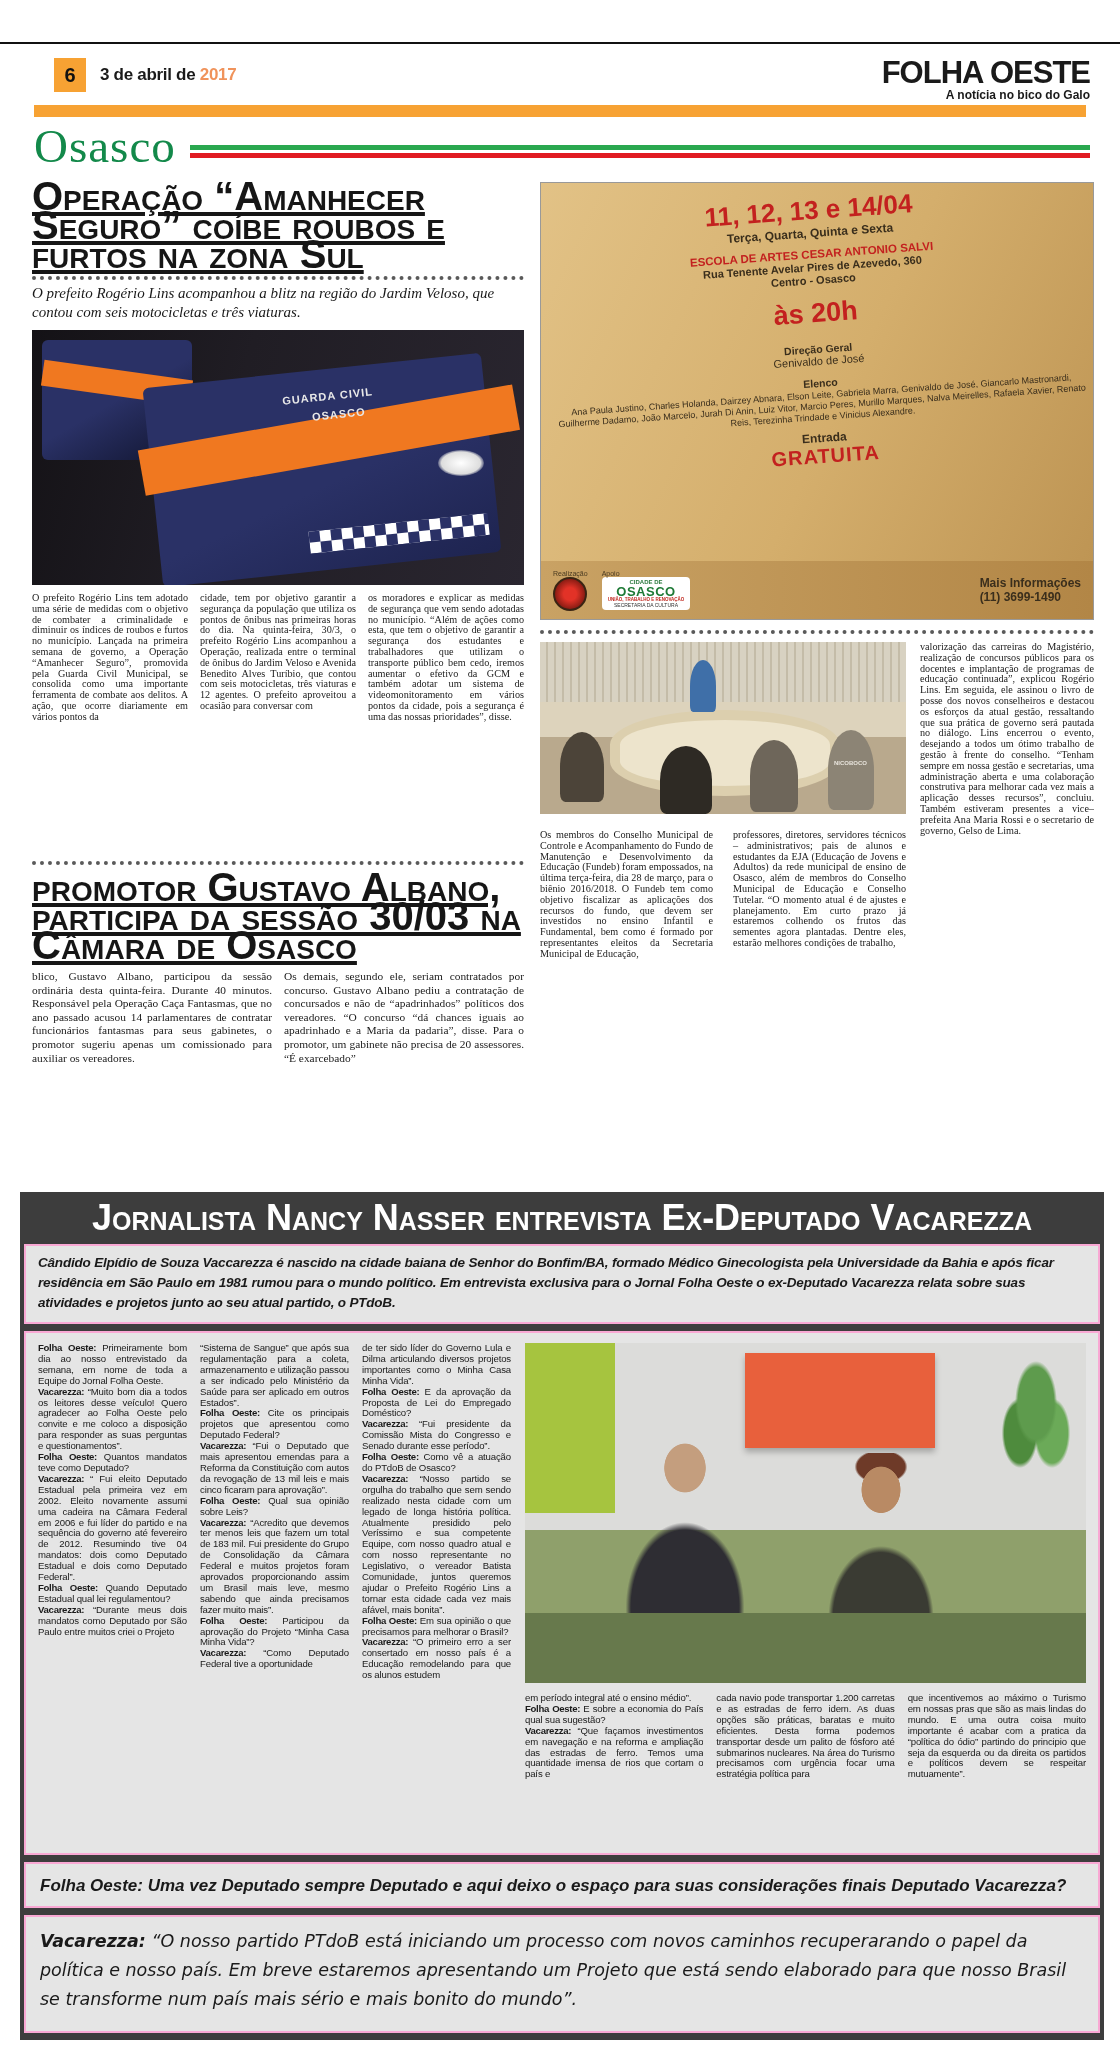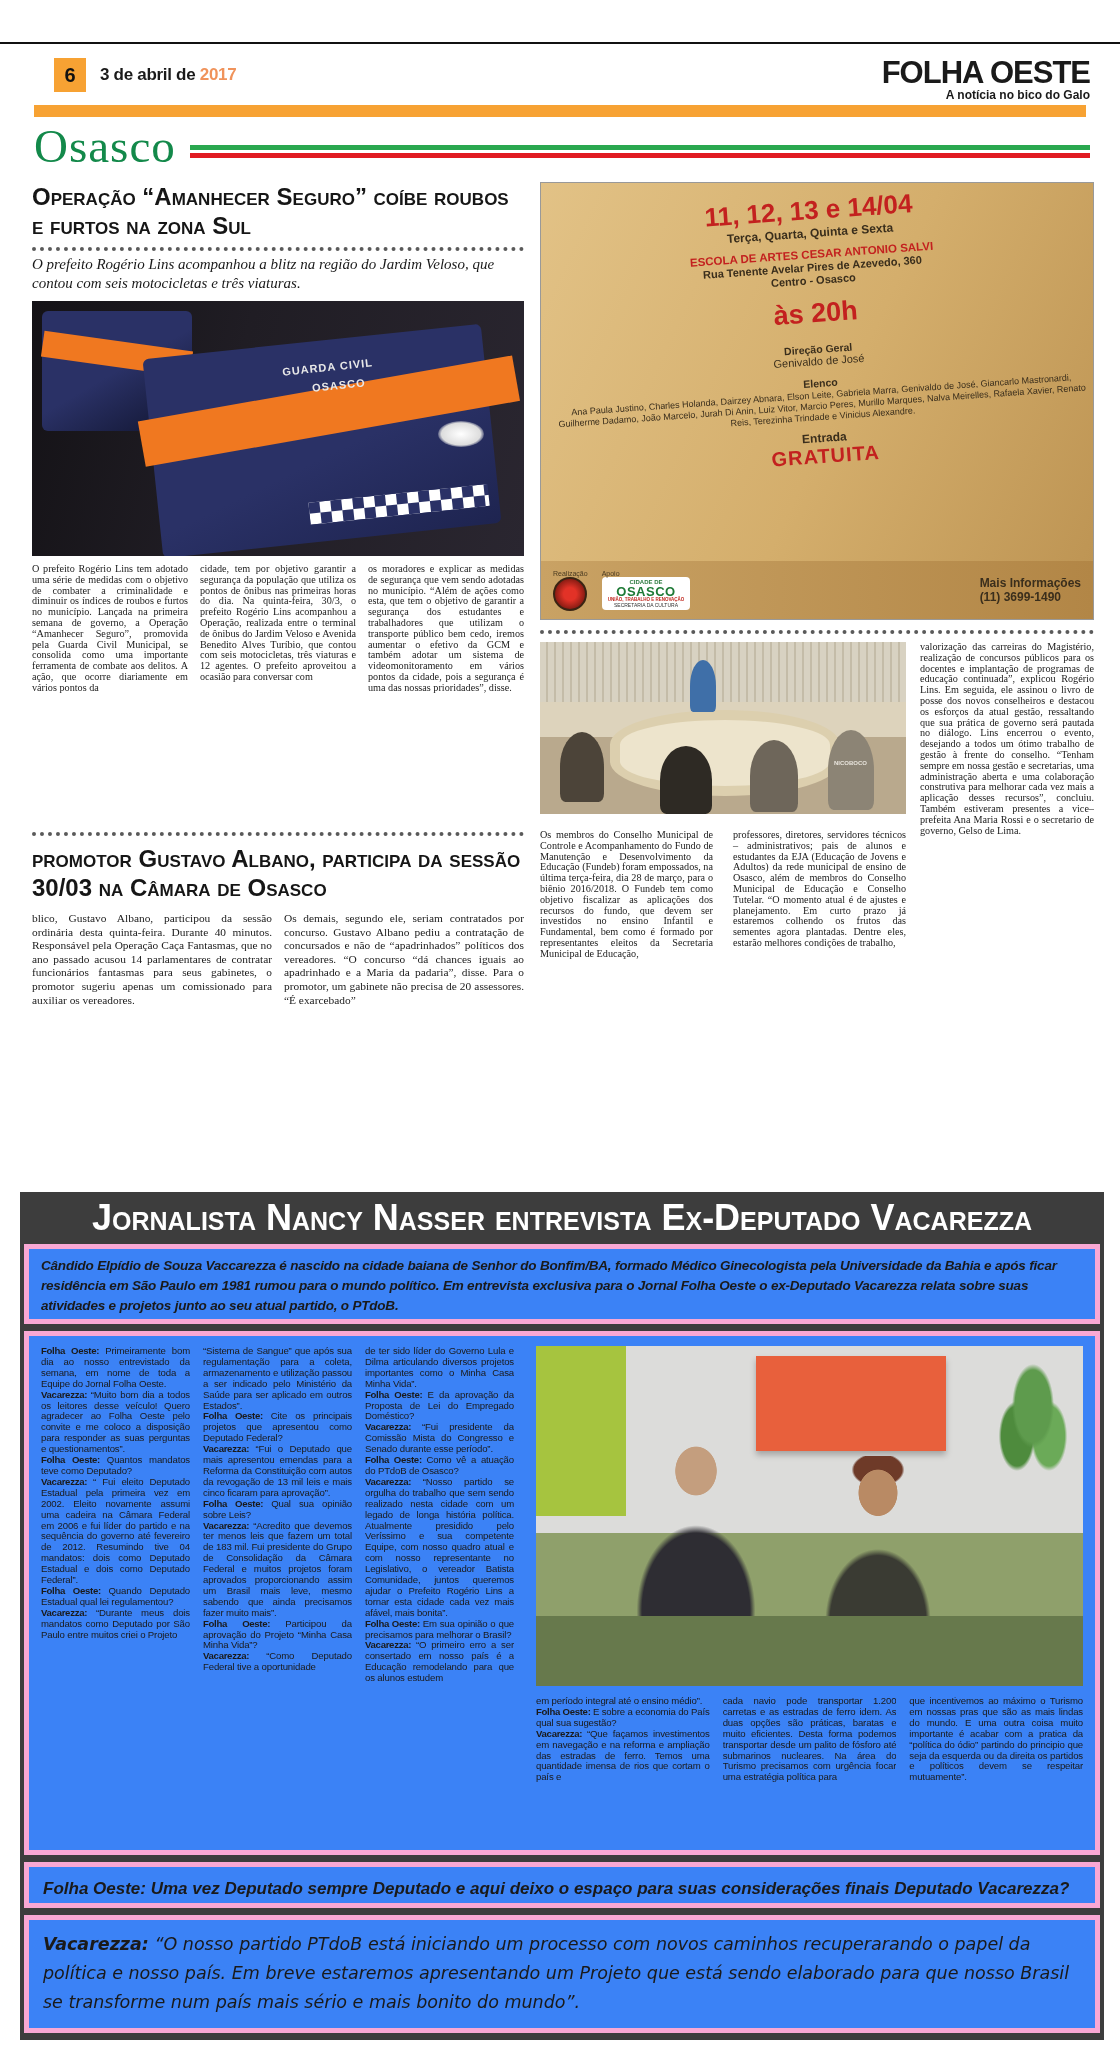--- a/index.html
+++ b/index.html
@@ -23,21 +23,21 @@
   .orange-bar{position:absolute;top:105px;left:34px;width:1052px;height:12px;background:var(--orange);}
   
   .osasco-row{position:absolute;top:120px;left:34px;width:1056px;display:flex;align-items:center;}
   .osasco{font:400 47px/52px "Liberation Serif",serif;color:var(--green);letter-spacing:1px;}
   .dbl-rule{flex:1;margin-left:14px;margin-top:10px;}
   .dbl-rule .g{height:5px;background:var(--rule-green);}
   .dbl-rule .r{height:5px;background:var(--rule-red);margin-top:3px;}
   
   .dotted{border-top:4px dotted #5a5a5a;height:4px;}
   .headline{font-family:"Liberation Sans",sans-serif;font-weight:bold;font-variant:small-caps;
-            font-size:24px;line-height:29px;letter-spacing:0px;color:#161616;}
+            font-size:40px;line-height:29px;letter-spacing:0px;color:#161616;text-decoration:underline;}
   .cols{display:flex;gap:12px;text-align:justify;}
   .col{flex:1;font-size:10.2px;line-height:10.8px;}
   .subtitle{font-style:italic;font-size:15px;line-height:19px;}
   
   .main-row{position:absolute;top:182px;left:32px;width:1062px;display:flex;gap:16px;}
   .left-col{width:492px;}
   .right-col{width:554px;}
   
   .photo{position:relative;overflow:hidden;}
   .ph-police{height:255px;margin:8px 0 8px 0;background:linear-gradient(105deg,#141216 0%,#201d24 40%,#2a2630 100%);}
@@ -104,23 +104,23 @@
      background:repeating-linear-gradient(90deg,#D8D2C2 0 6px,#C4BCA8 6px 8px);}
   .utable{position:absolute;left:70px;top:68px;width:230px;height:86px;border-radius:50%/40%;
      background:#EDE4CC;border:10px solid #DCCFAE;}
   .fundeb-cols{display:flex;gap:20px;margin-top:16px;text-align:justify;}
   .fundeb-cols .col,.fundeb-right{font-size:10.2px;line-height:10.8px;}
   .fundeb-right{flex:1;text-align:justify;}
   
   .iv{position:absolute;top:1192px;left:20px;width:1084px;height:848px;background:var(--dark);padding:0 4px 4px 4px;}
   .iv-headline{height:52px;text-align:center;color:#fff;font-family:"Liberation Sans",sans-serif;
      font-weight:bold;font-variant:small-caps;font-size:36px;line-height:52px;letter-spacing:0;}
-  .iv-panel{background:#3b82f6;border:5px solid #f9a8d4;}
+  .iv-panel{background:#e5e5e5;border:2px solid #f9a8d4;}
   .iv-intro{height:80px;padding:7px 12px;font:italic bold 13.5px/20px "Liberation Sans",sans-serif;letter-spacing:-0.2px;}
-  .iv-content{margin-top:7px;height:524px;padding:10px 12px;display:flex;gap:21px;}
+  .iv-content{margin-top:7px;height:524px;padding:10px 12px;display:flex;gap:13px;}
   .iv-textcols{display:flex;gap:13px;width:474px;}
   .iv-col{width:149px;font:9.6px/10.9px "Liberation Sans",sans-serif;text-align:justify;overflow:hidden;letter-spacing:-0.15px;}
   .iv-col p{margin:0;}
   .iv-col b,.iv-bcol b{font-weight:900;letter-spacing:-0.3px;}
   .iv-right{flex:1;}
   .ph-interview{height:340px;position:relative;overflow:hidden;background:linear-gradient(180deg,#DCDCDA 0 55%,#8FA06B 55% 100%);}
   .wall-green{position:absolute;left:0;top:0;width:90px;height:170px;background:#A6C43F;}
   .wall-art{position:absolute;left:220px;top:10px;width:190px;height:95px;background:#E8603C;box-shadow:0 4px 6px rgba(0,0,0,.25);}
   .plant{position:absolute;right:10px;top:0px;width:80px;height:150px;
      background:radial-gradient(30px 60px at 50% 40%,#5E9B4D 0 60%,transparent 70%),

